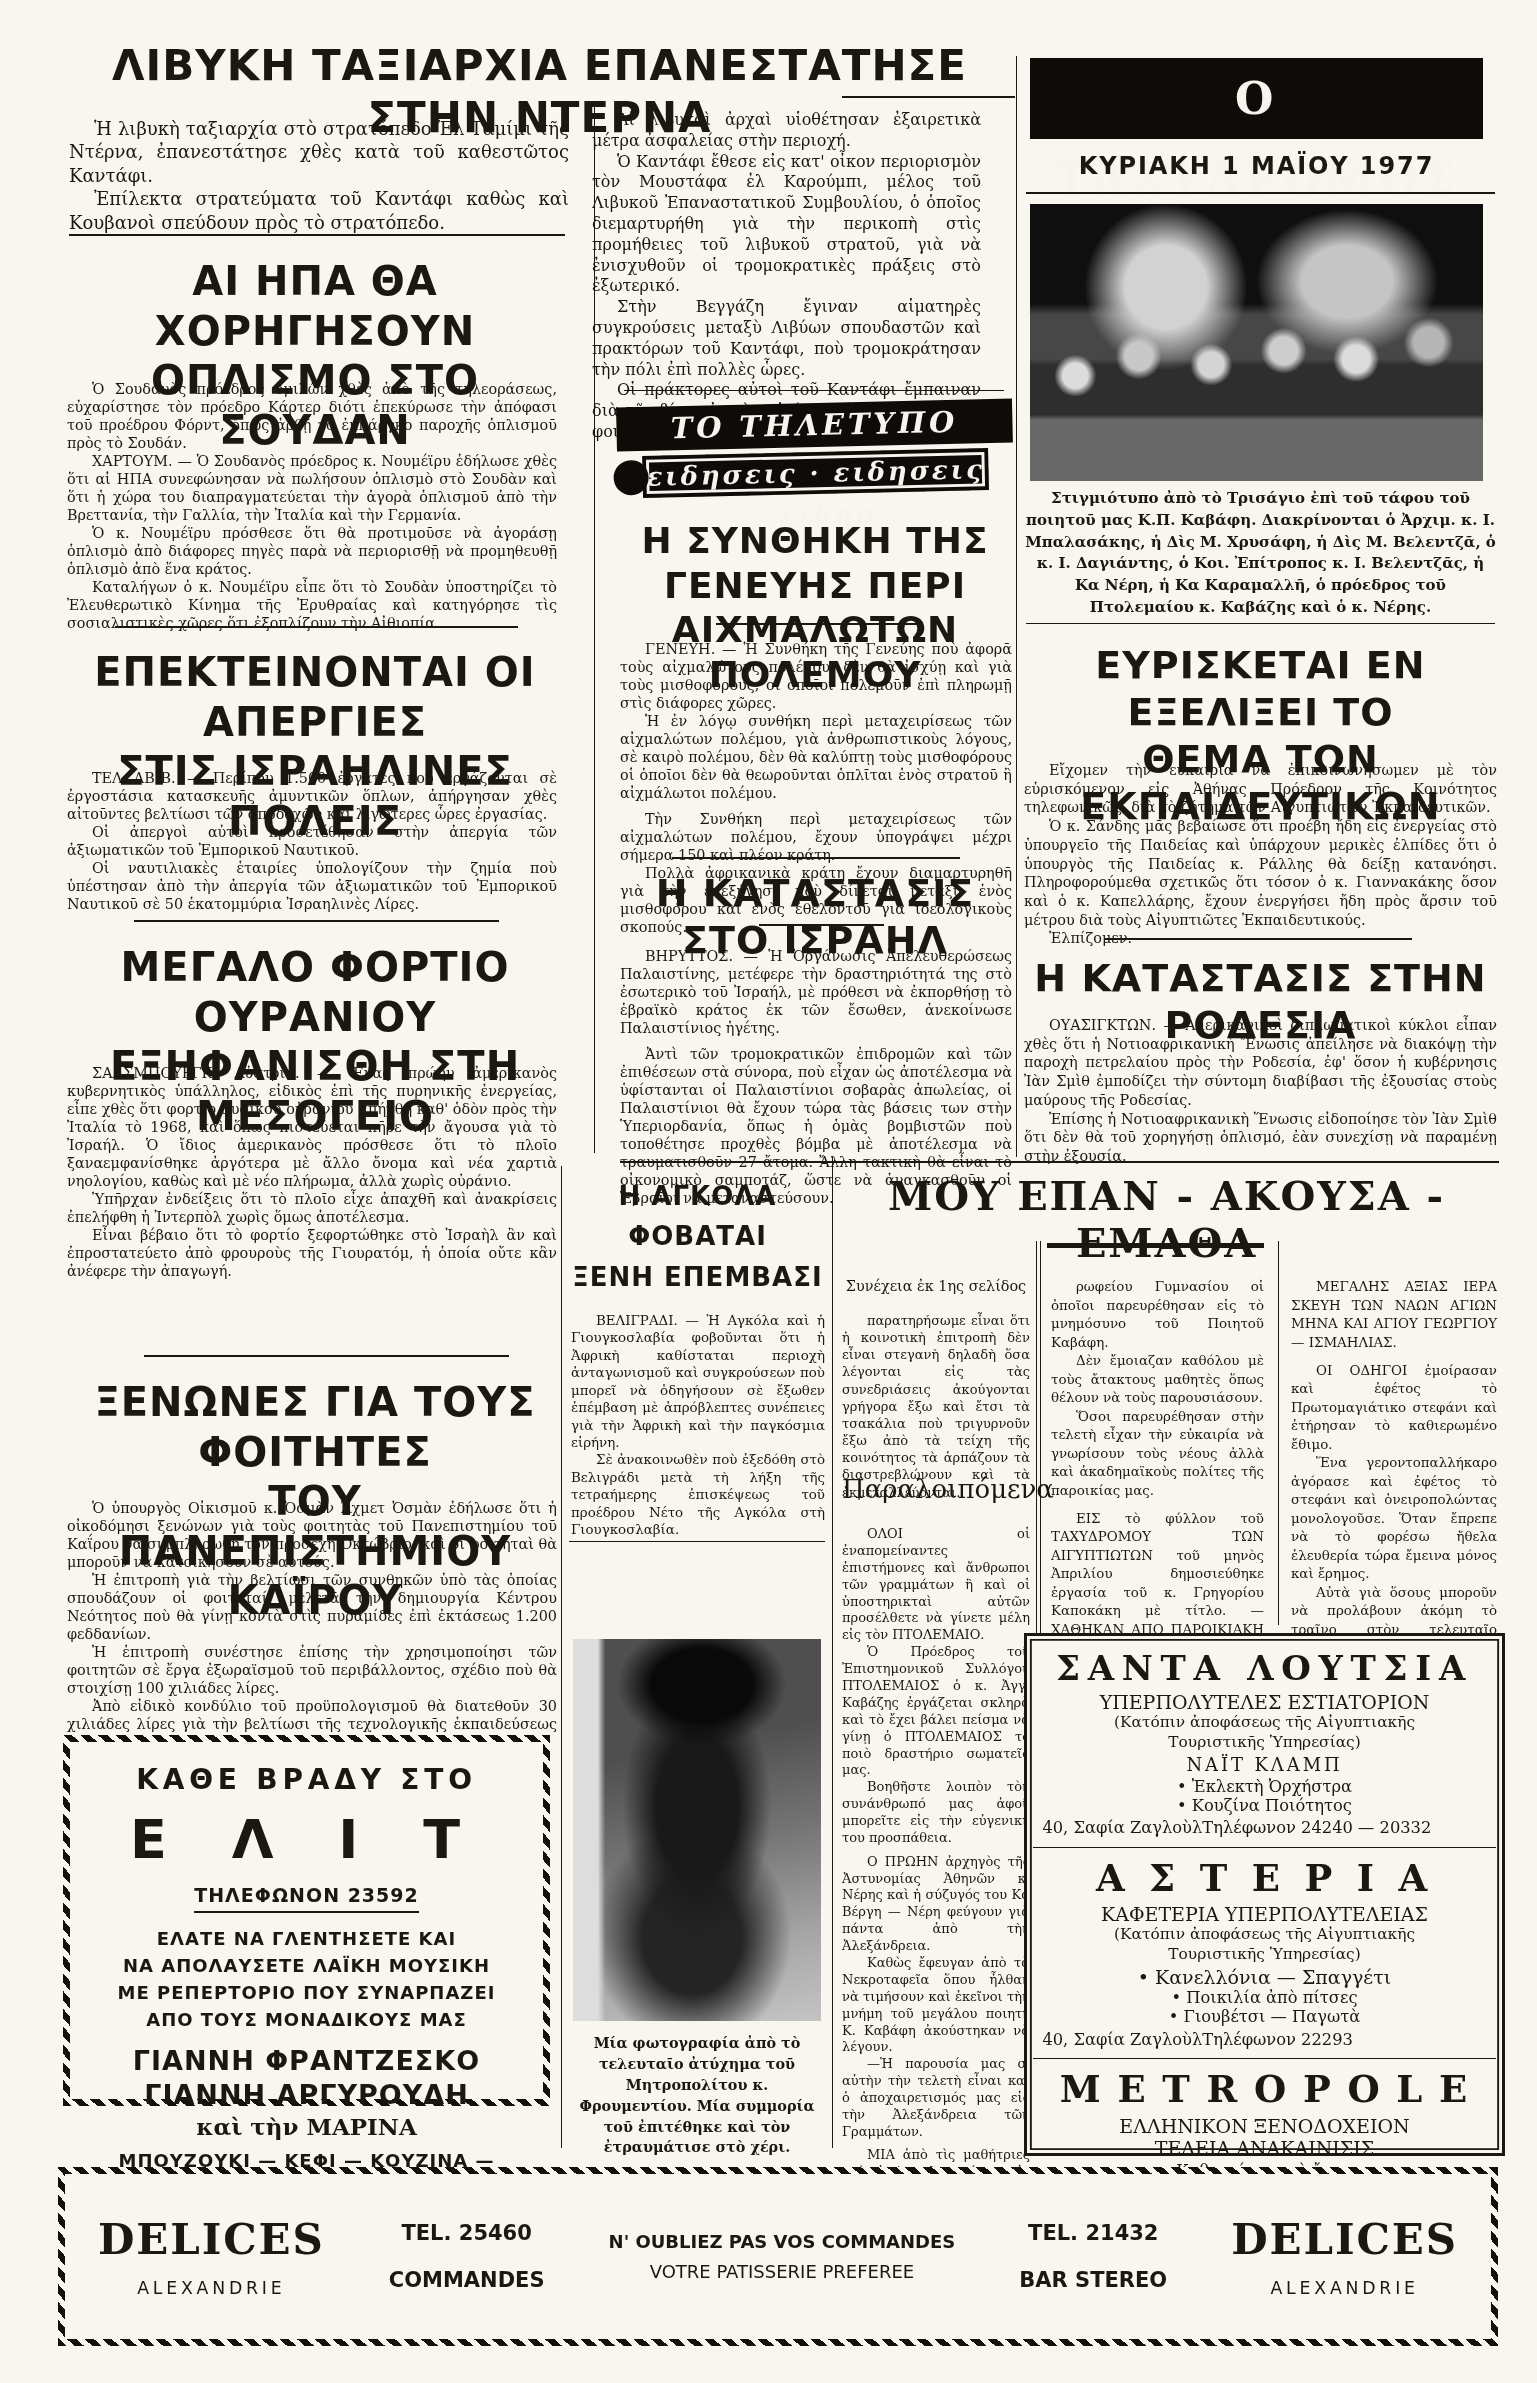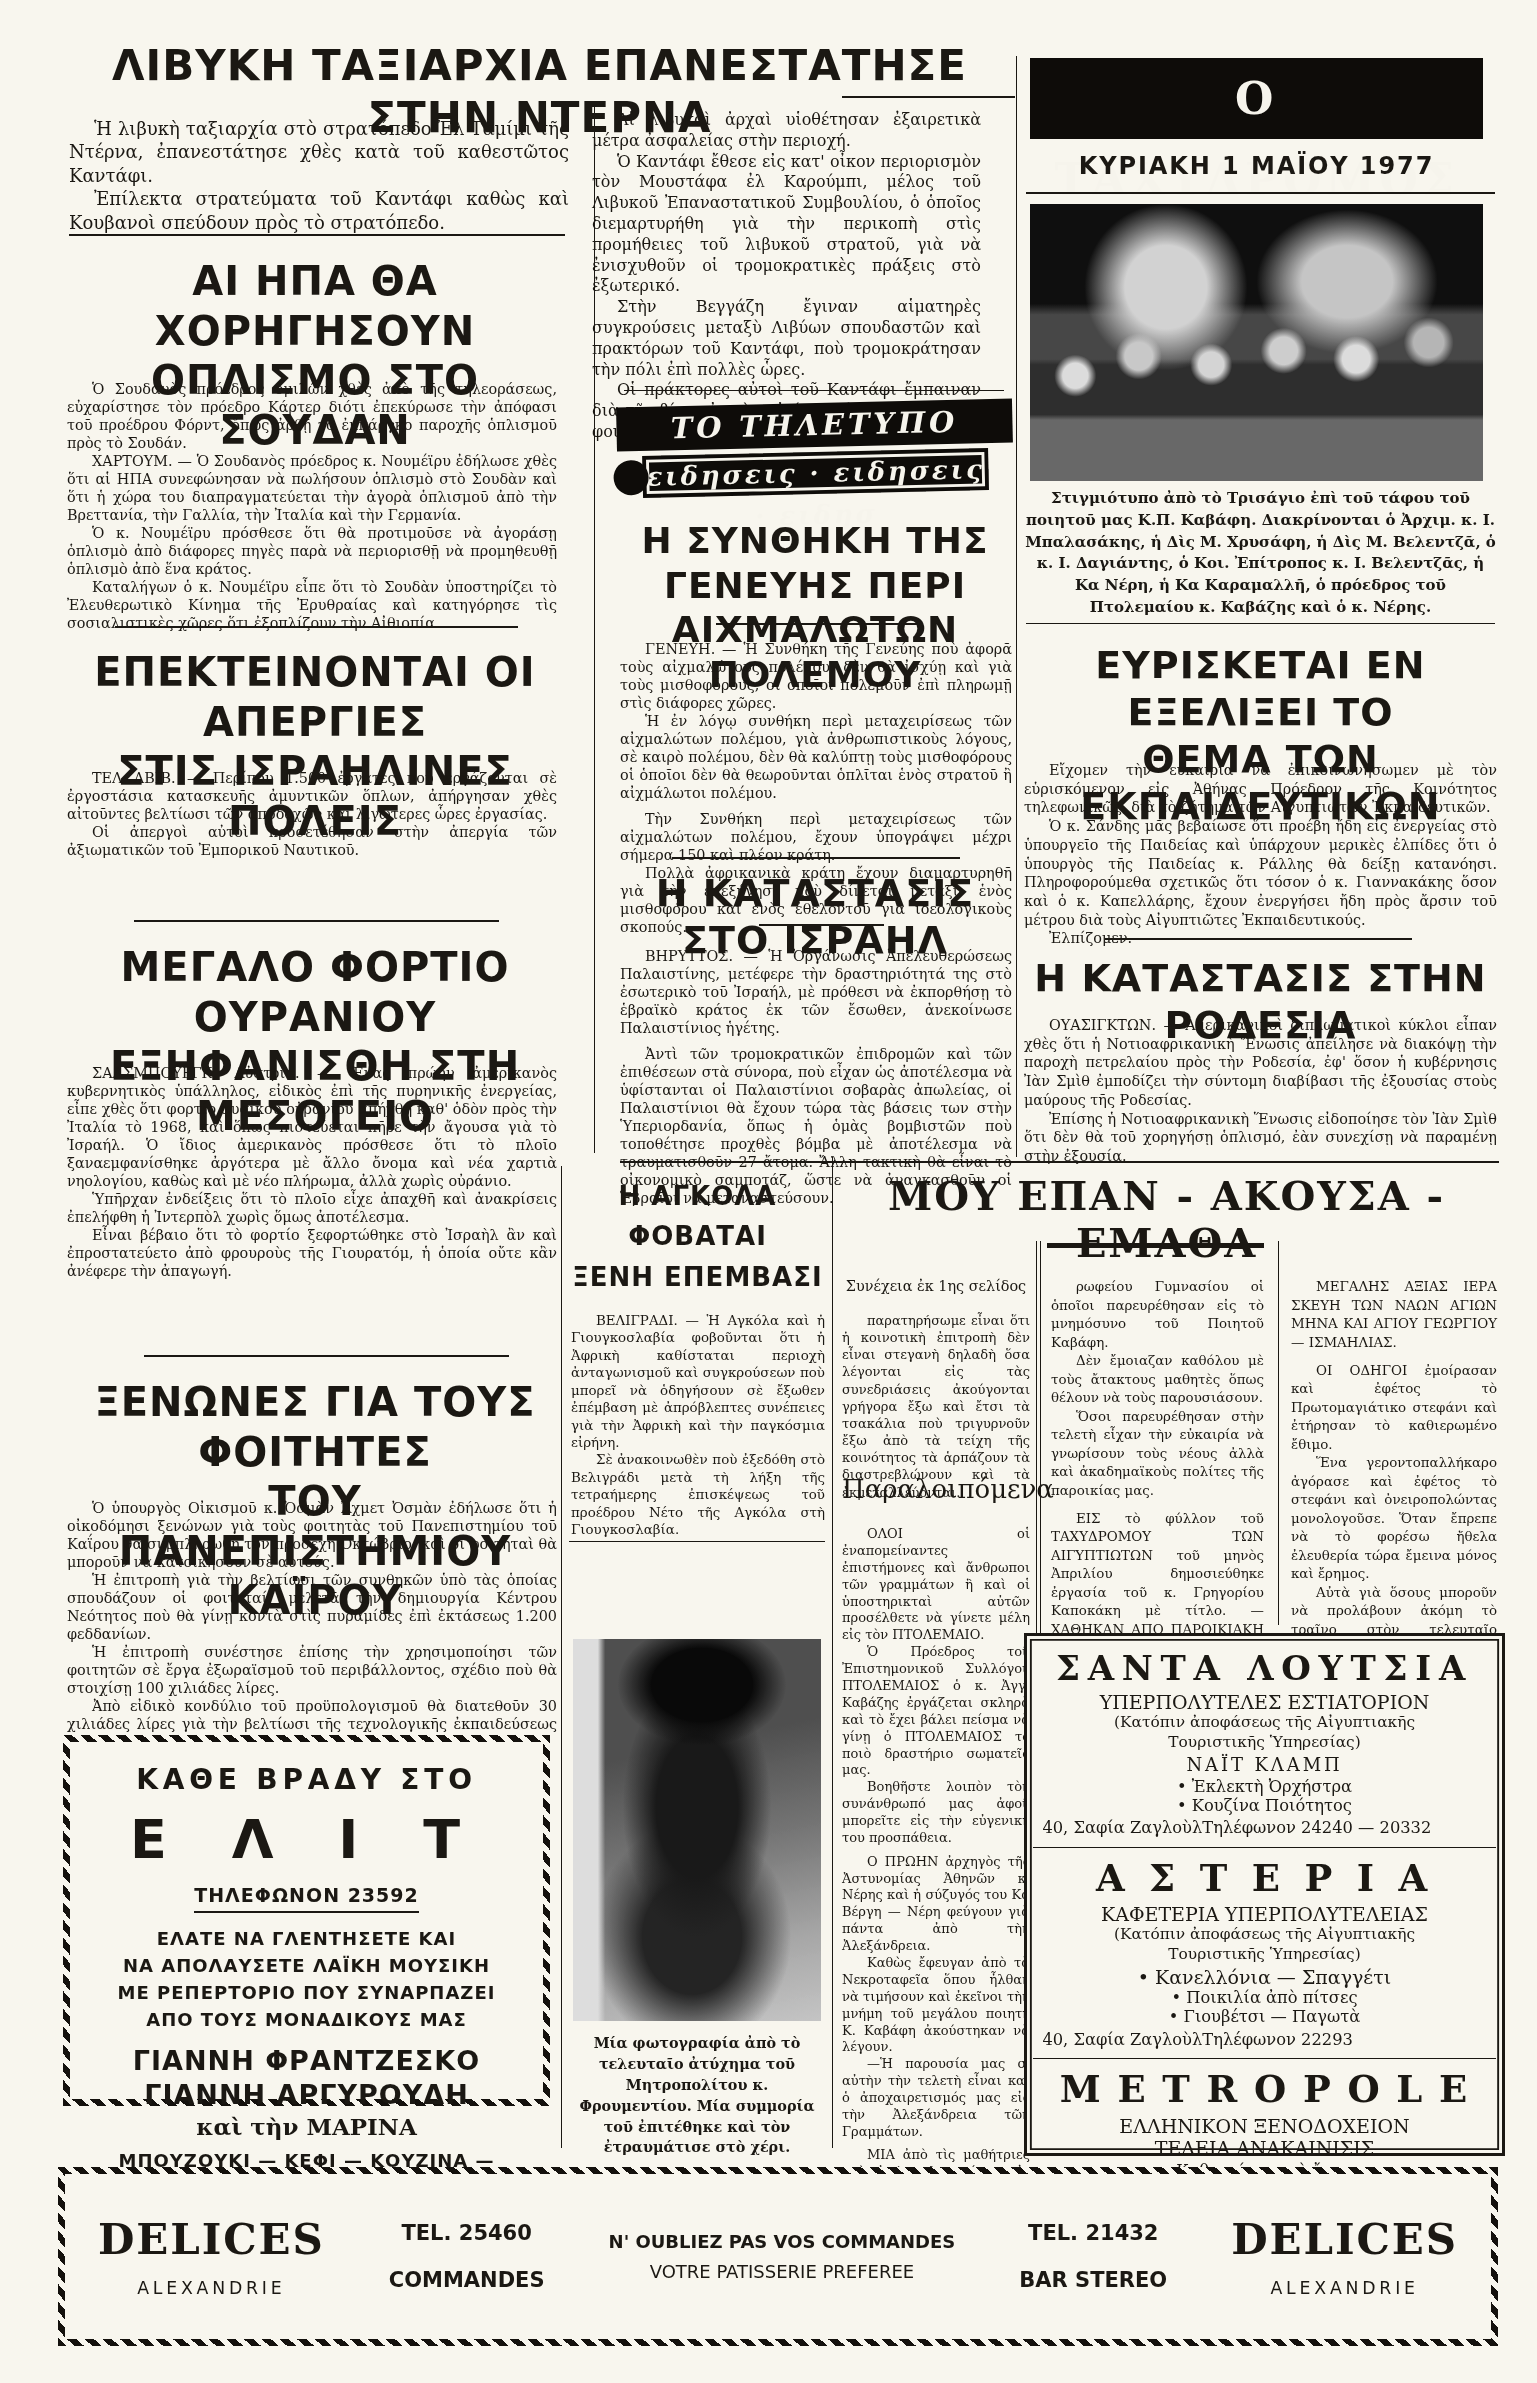--- a/index.html
+++ b/index.html
@@ -64,20 +64,21 @@
     <p>Ὁ κ. Νουμέϊρυ πρόσθεσε ὅτι θὰ προτιμοῦσε νὰ ἀγοράσῃ ὁπλισμὸ ἀπὸ διάφορες πηγὲς παρὰ νὰ περιορισθῇ νὰ προμηθευθῇ ὁπλισμὸ ἀπὸ ἕνα κράτος.</p>
     <p>Καταλήγων ὁ κ. Νουμέϊρυ εἶπε ὅτι τὸ Σουδὰν ὑποστηρίζει τὸ Ἐλευθερωτικὸ Κίνημα τῆς Ἐρυθραίας καὶ κατηγόρησε τὶς σοσιαλιστικὲς χῶρες ὅτι ἐξοπλίζουν τὴν Αἰθιοπία.</p>
   </div>
   <div class="abs rule" style="left:115px;top:626px;width:403px"></div>
 
   <div class="abs hl" style="left:73px;top:648px;width:484px;font-size:40px">ΕΠΕΚΤΕΙΝΟΝΤΑΙ ΟΙ ΑΠΕΡΓΙΕΣ
 ΣΤΙΣ ΙΣΡΑΗΛΙΝΕΣ ΠΟΛΕΙΣ</div>
   <div class="abs body" style="left:67px;top:769px;width:490px;font-size:14.4px;line-height:1.25">
     <p>ΤΕΛ ΑΒΙΒ. — Περίπου 1.500 ἐργάτες ποὺ ἐργάζονται σὲ ἐργοστάσια κατασκευῆς ἀμυντικῶν ὅπλων, ἀπήργησαν χθὲς αἰτοῦντες βελτίωσι τῶν ἀποδοχῶν καὶ λιγώτερες ὧρες ἐργασίας.</p>
     <p>Οἱ ἀπεργοὶ αὐτοὶ προσετέθησαν στὴν ἀπεργία τῶν ἀξιωματικῶν τοῦ Ἐμπορικοῦ Ναυτικοῦ.</p>
+    <p>Οἱ ναυτιλιακὲς ἑταιρίες ὑπολογίζουν τὴν ζημία ποὺ ὑπέστησαν ἀπὸ τὴν ἀπεργία τῶν ἀξιωματικῶν τοῦ Ἐμπορικοῦ Ναυτικοῦ σὲ 50 ἑκατομμύρια Ἰσραηλινὲς Λίρες.</p>
   </div>
   <div class="abs rule" style="left:134px;top:920px;width:365px"></div>
 
   <div class="abs hl" style="left:73px;top:943px;width:484px;font-size:40px">ΜΕΓΑΛΟ ΦΟΡΤΙΟ ΟΥΡΑΝΙΟΥ
 ΕΞΗΦΑΝΙΣΘΗ ΣΤΗ ΜΕΣΟΓΕΙΟ</div>
   <div class="abs body" style="left:67px;top:1064px;width:490px;font-size:14.4px;line-height:1.25">
     <p>ΣΑΛΣΜΠΟΥΡΓΚ, Αὐστρία. — Ἕνας πρώην ἀμερικανὸς κυβερνητικὸς ὑπάλληλος, εἰδικὸς ἐπὶ τῆς πυρηνικῆς ἐνεργείας, εἶπε χθὲς ὅτι φορτίο φυσικοῦ οὐρανίου ἀπήχθη καθ' ὁδὸν πρὸς τὴν Ἰταλία τὸ 1968, καὶ ὅπως πιστεύεται πῆρε τὴν ἄγουσα γιὰ τὸ Ἰσραήλ. Ὁ ἴδιος ἀμερικανὸς πρόσθεσε ὅτι τὸ πλοῖο ξαναεμφανίσθηκε ἀργότερα μὲ ἄλλο ὄνομα καὶ νέα χαρτιὰ νηολογίου, καθὼς καὶ μὲ νέο πλήρωμα, ἀλλὰ χωρὶς οὐράνιο.</p>
     <p>Ὑπῆρχαν ἐνδείξεις ὅτι τὸ πλοῖο εἶχε ἀπαχθῆ καὶ ἀνακρίσεις ἐπελήφθη ἡ Ἰντερπὸλ χωρὶς ὅμως ἀποτέλεσμα.</p>
     <p>Εἶναι βέβαιο ὅτι τὸ φορτίο ξεφορτώθηκε στὸ Ἰσραὴλ ἂν καὶ ἐπροστατεύετο ἀπὸ φρουροὺς τῆς Γιουρατόμ, ἡ ὁποία οὔτε κἂν ἀνέφερε τὴν ἀπαγωγή.</p>
   </div>

